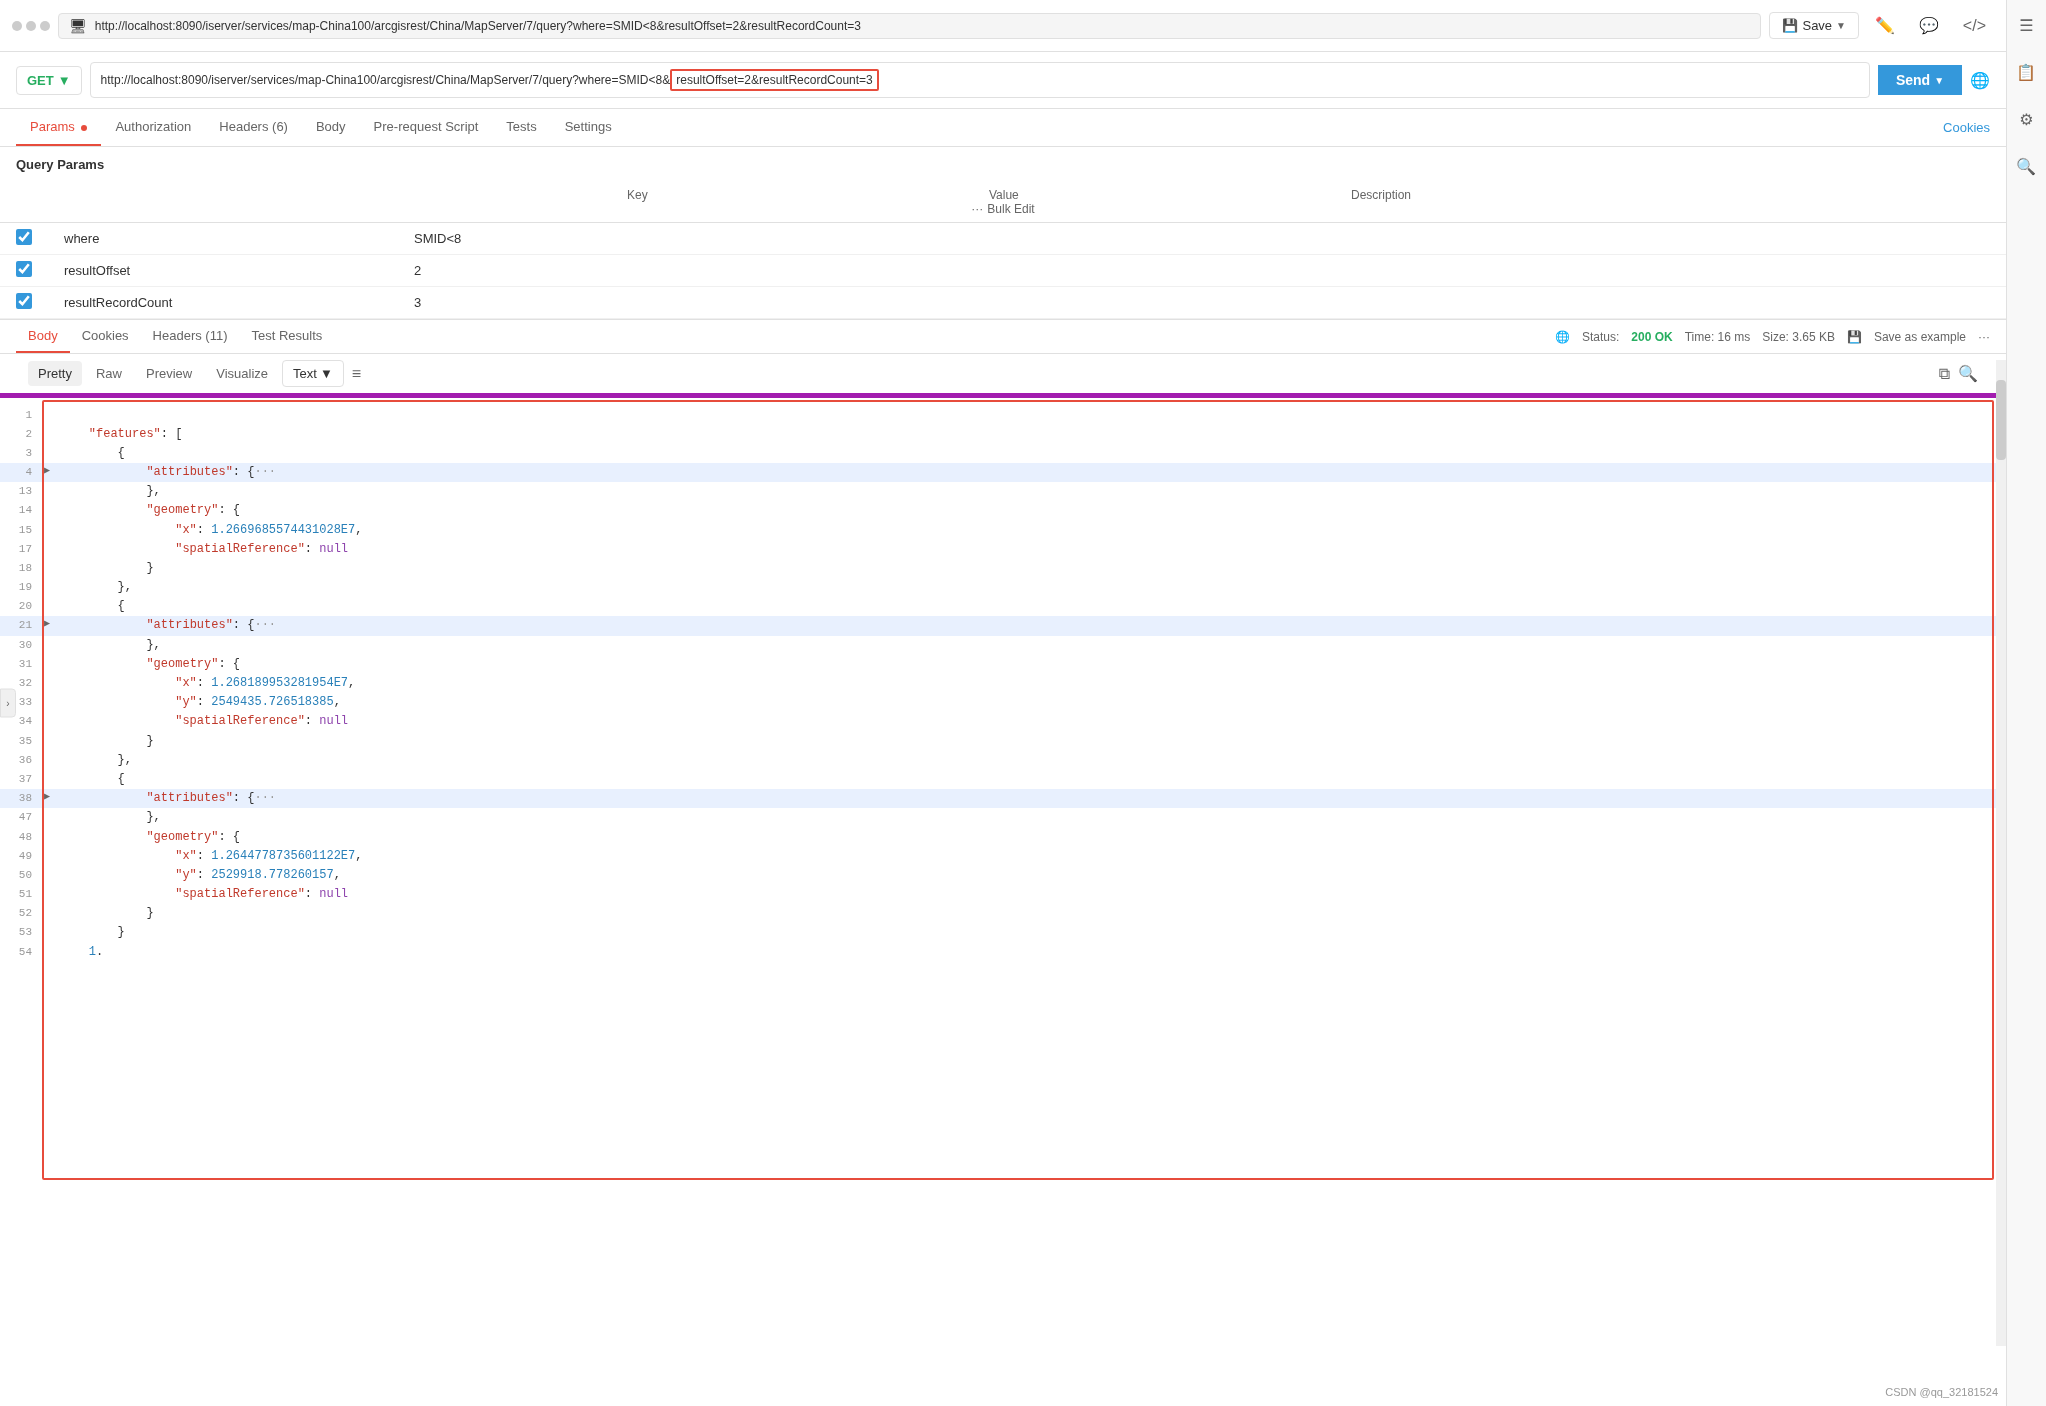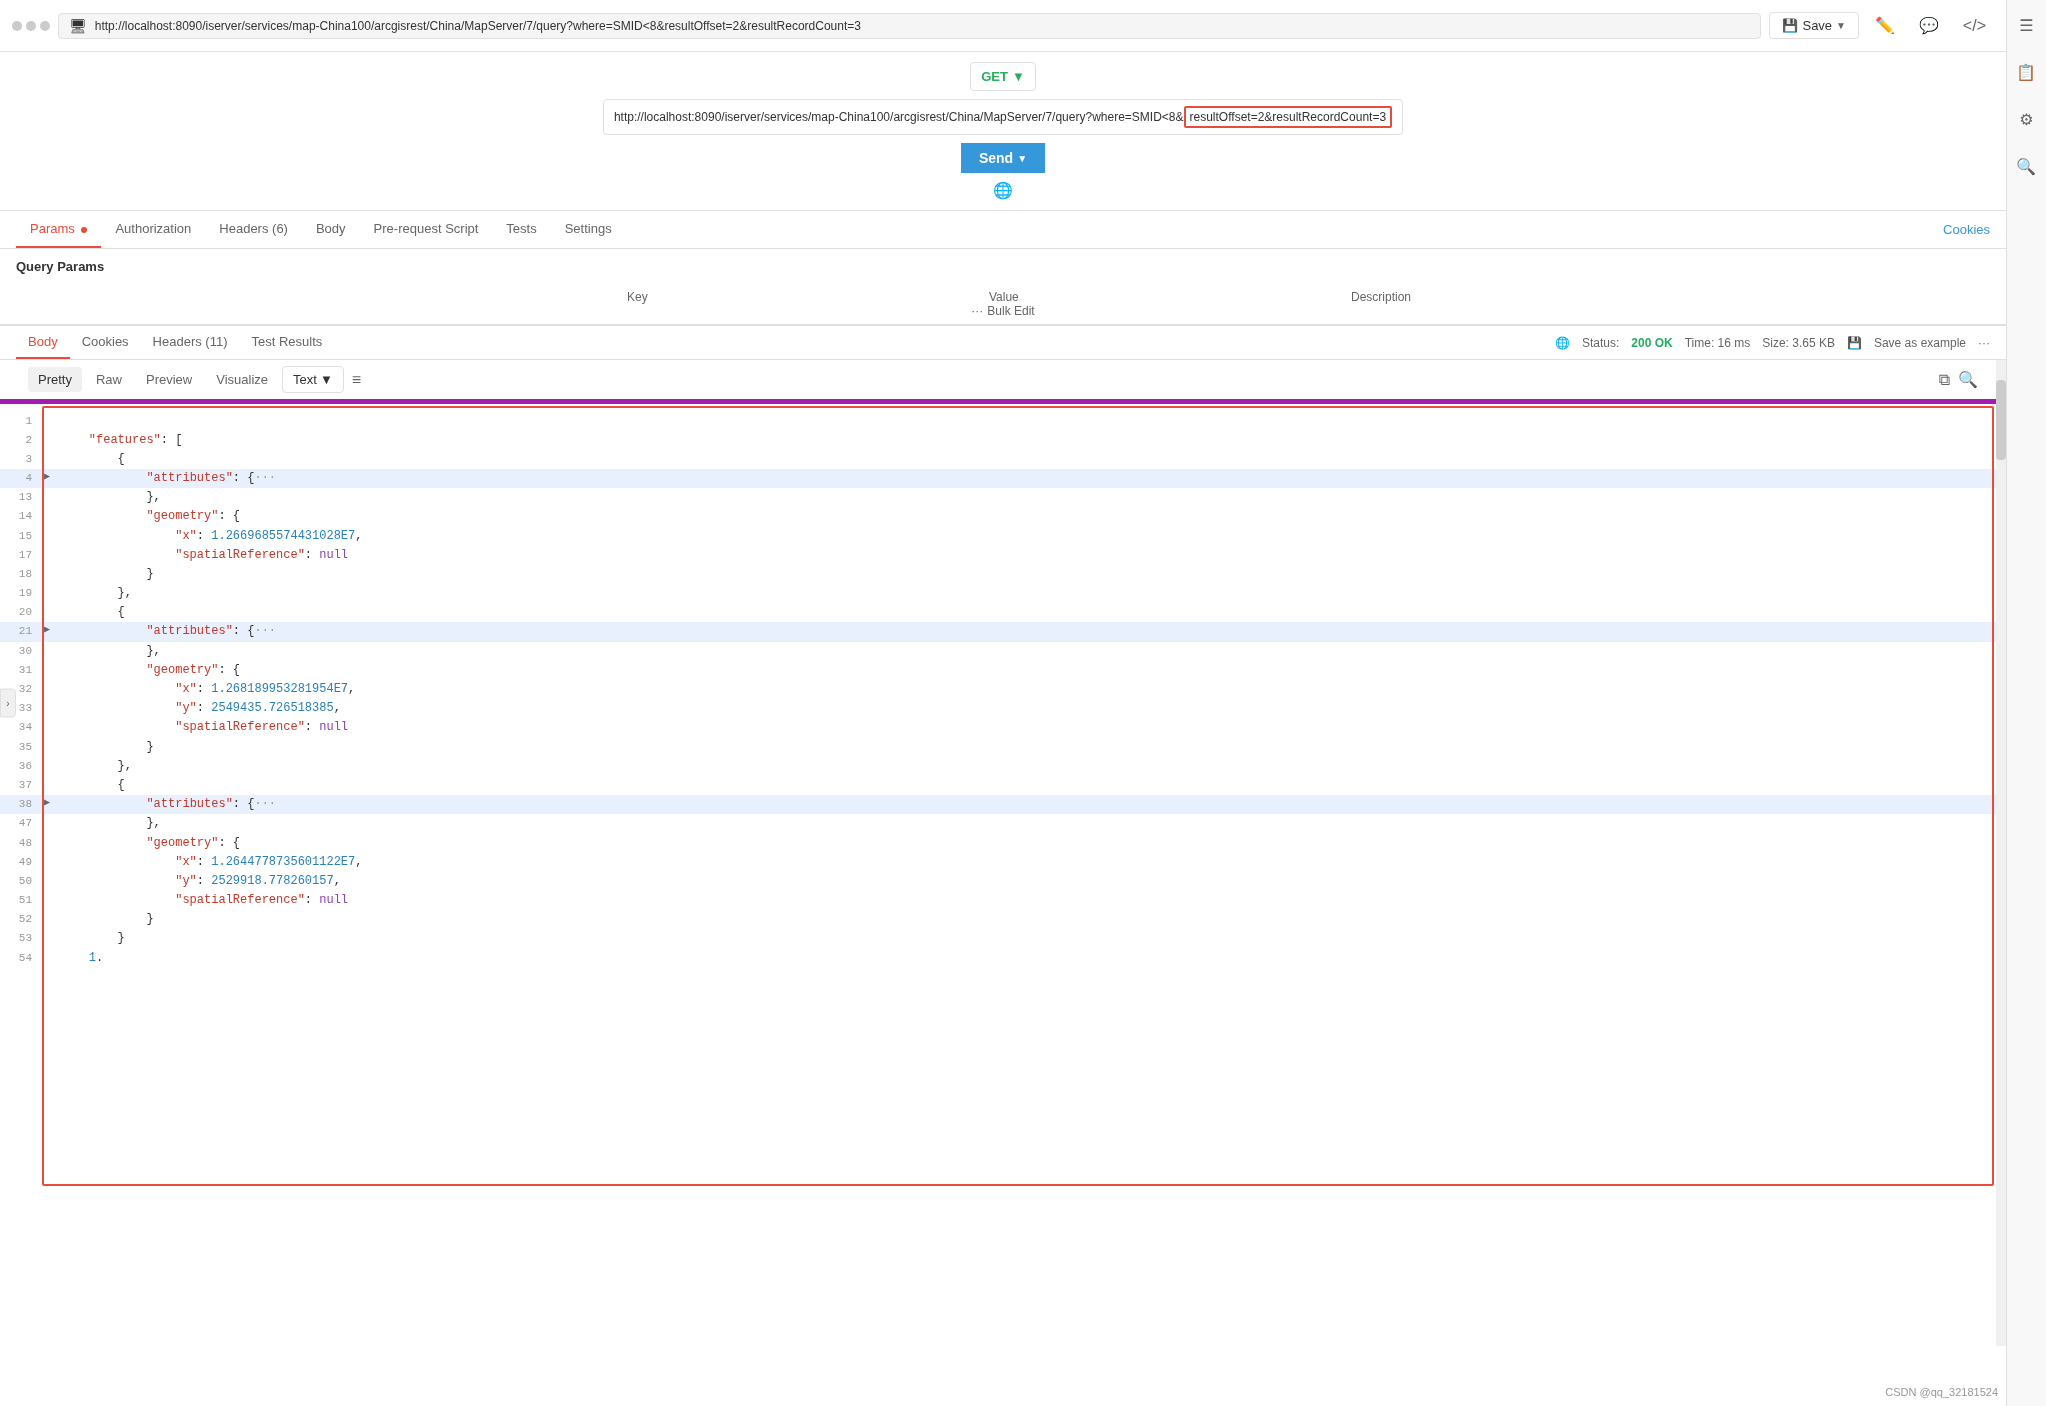--- a/index.html
+++ b/index.html
@@ -26,21 +26,20 @@
       cursor: pointer; font-size: 13px; color: #333;
     }
     .save-btn .chevron { font-size: 10px; color: #666; }
     .icon-btn { padding: 5px 8px; cursor: pointer; color: #666; font-size: 16px; background: none; border: none; }
     .code-btn { padding: 5px 8px; cursor: pointer; color: #666; font-size: 16px; background: none; border: none; }
 
     
     .request-bar {
       display: flex; align-items: center; padding: 10px 16px; gap: 8px;
       border-bottom: 1px solid #e0e0e0;
-      flex-direction: column;
     }
     .method-select {
       display: flex; align-items: center; gap: 4px; padding: 6px 10px;
       border: 1px solid #e0e0e0; border-radius: 4px; background: #fff;
       cursor: pointer; font-size: 13px; color: #27ae60; font-weight: 600;
     }
     .url-input-container {
       flex: 1; display: flex; align-items: center; padding: 6px 10px;
       border: 1px solid #e0e0e0; border-radius: 4px; background: #fff;
       font-size: 12px; color: #333; overflow: hidden; position: relative;
@@ -249,20 +248,42 @@
       <span style="min-width:350px; font-size:12px; color:#666;">Key</span>
       <span style="min-width:350px; font-size:12px; color:#666;">Value</span>
       <span style="font-size:12px; color:#666;">Description</span>
     </div>
     <div class="bulk-edit">
       <span>···</span>
       <span>Bulk Edit</span>
     </div>
   </div>
 
+  <table class="params-table">
+    <tbody>
+      <tr>
+        <td style="width:36px; text-align:center;"><input type="checkbox" class="checkbox" checked="" style=""></td>
+        <td style="width:350px;">where</td>
+        <td style="width:350px;">SMID&lt;8</td>
+        <td></td>
+      </tr>
+      <tr>
+        <td style="width:36px; text-align:center;"><input type="checkbox" class="checkbox" checked="" style=""></td>
+        <td>resultOffset</td>
+        <td>2</td>
+        <td></td>
+      </tr>
+      <tr>
+        <td style="width:36px; text-align:center;"><input type="checkbox" class="checkbox" checked="" style=""></td>
+        <td>resultRecordCount</td>
+        <td>3</td>
+        <td></td>
+      </tr>
+    </tbody>
+  </table>
 
   <div class="body-tabs-bar">
     <div class="body-tab active">
       <span>Body</span>
     </div>
     <div class="body-tab">
       <span>Cookies</span>
     </div>
     <div class="body-tab">
       <span>Headers (11)</span>

